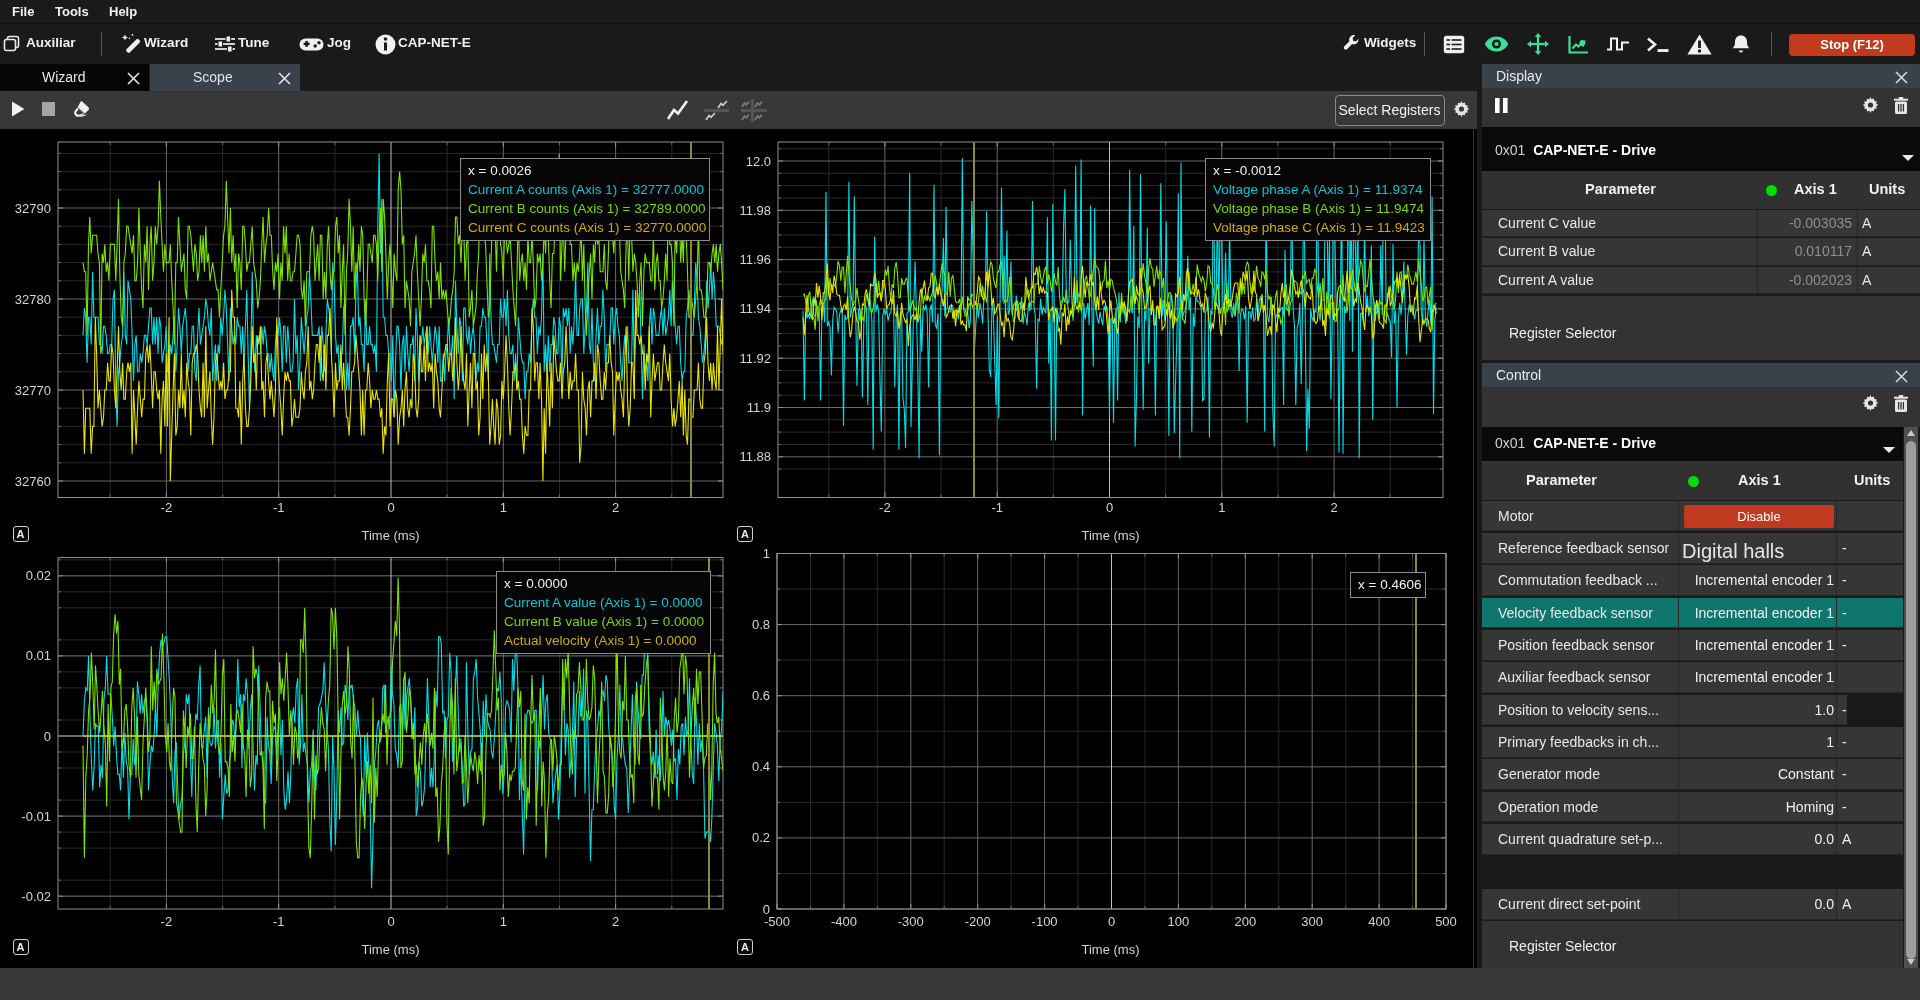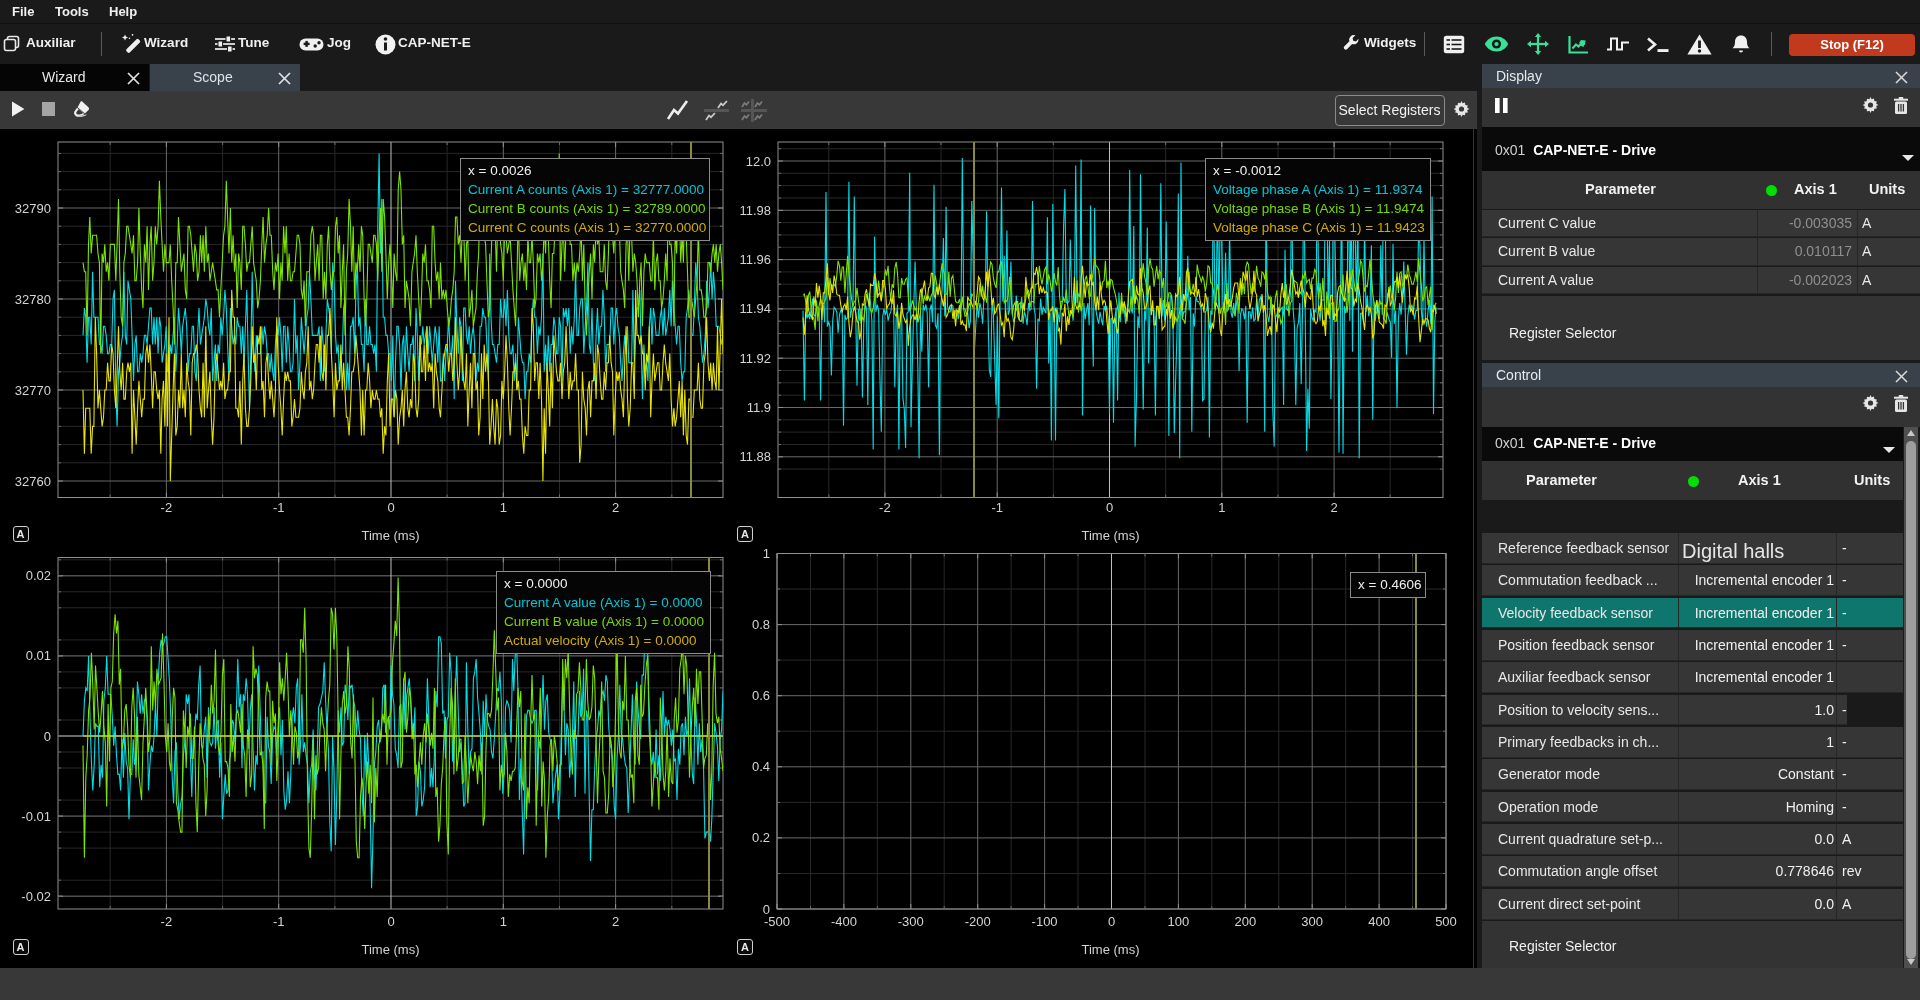--- a/index.html
+++ b/index.html
@@ -765,20 +765,27 @@
       <div class="abs" style="left:400px;top:13px"><svg width="14" height="8" viewBox="0 0 14 8" style="">
           <path d="M1 1l6 6 6-6z" fill="#e8e8e8"></path>
         </svg></div>
     </div>
     <div class="abs" style="left:1482px;top:461px;width:421px;height:39px;background:#313131">
       <div class="abs" style="left:44px;top:11px;font-size:14.5px;font-weight:bold;color:#f2f2f2">Parameter</div>
       <div class="abs" style="left:206px;top:15px;width:11px;height:11px;border-radius:50%;background:#00e000"></div>
       <div class="abs" style="left:256px;top:11px;font-size:14.5px;font-weight:bold;color:#f2f2f2">Axis 1</div>
       <div class="abs" style="left:372px;top:11px;font-size:14.5px;font-weight:bold;color:#f2f2f2">Units</div>
     </div>
+    <div class="abs" style="left:1482px;top:500.5px;width:421px;height:30.85px;background:#363636;border-bottom:1.5px solid #262626">
+      <div class="abs" style="left:16px;top:7px;font-size:14px;color:#e8e8e8">Motor</div>
+      <div class="abs" style="left:202px;top:4px;width:150px;height:23.5px;background:#c13a20;border-radius:2px;display:flex;align-items:center;justify-content:center;font-size:13px;color:#fff">Disable</div>
+      <div class="abs" style="left:360px;top:7px;font-size:14px;color:#f0f0f0"></div>
+      <div class="abs" style="left:195.5px;top:0;width:1px;height:30.85px;background:#262626"></div>
+      <div class="abs" style="left:353.5px;top:0;width:1px;height:30.85px;background:#262626"></div>
+    </div>
     <div class="abs" style="left:1482px;top:532.85px;width:421px;height:30.85px;background:#363636;border-bottom:1.5px solid #262626">
       <div class="abs" style="left:16px;top:7px;font-size:14px;color:#e8e8e8">Reference feedback sensor</div>
       <div class="abs" style="left:200px;top:7px;width:152px;text-align:left;font-size:20px;color:#e5e5e5">Digital halls</div>
       <div class="abs" style="left:360px;top:7px;font-size:14px;color:#f0f0f0">-</div>
       <div class="abs" style="left:195.5px;top:0;width:1px;height:30.85px;background:#262626"></div>
       <div class="abs" style="left:353.5px;top:0;width:1px;height:30.85px;background:#262626"></div>
     </div>
     <div class="abs" style="left:1482px;top:565.2px;width:421px;height:30.85px;background:#363636;border-bottom:1.5px solid #262626">
       <div class="abs" style="left:16px;top:7px;font-size:14px;color:#e8e8e8">Commutation feedback ...</div>
       <div class="abs" style="left:200px;top:7px;width:152px;text-align:right;font-size:14px;color:#f0f0f0">Incremental encoder 1</div>
@@ -835,27 +842,20 @@
       <div class="abs" style="left:195.5px;top:0;width:1px;height:30.85px;background:#262626"></div>
       <div class="abs" style="left:353.5px;top:0;width:1px;height:30.85px;background:#262626"></div>
     </div>
     <div class="abs" style="left:1482px;top:824.0px;width:421px;height:30.85px;background:#363636;border-bottom:1.5px solid #262626">
       <div class="abs" style="left:16px;top:7px;font-size:14px;color:#e8e8e8">Current quadrature set-p...</div>
       <div class="abs" style="left:200px;top:7px;width:152px;text-align:right;font-size:14px;color:#f0f0f0">0.0</div>
       <div class="abs" style="left:360px;top:7px;font-size:14px;color:#f0f0f0">A</div>
       <div class="abs" style="left:195.5px;top:0;width:1px;height:30.85px;background:#262626"></div>
       <div class="abs" style="left:353.5px;top:0;width:1px;height:30.85px;background:#262626"></div>
     </div>
-    <div class="abs" style="left:1482px;top:856.35px;width:421px;height:30.85px;background:#363636;border-bottom:1.5px solid #262626">
-      <div class="abs" style="left:16px;top:7px;font-size:14px;color:#e8e8e8">Commutation angle offset</div>
-      <div class="abs" style="left:200px;top:7px;width:152px;text-align:right;font-size:14px;color:#f0f0f0">0.778646</div>
-      <div class="abs" style="left:360px;top:7px;font-size:14px;color:#f0f0f0">rev</div>
-      <div class="abs" style="left:195.5px;top:0;width:1px;height:30.85px;background:#262626"></div>
-      <div class="abs" style="left:353.5px;top:0;width:1px;height:30.85px;background:#262626"></div>
-    </div>
     <div class="abs" style="left:1482px;top:888.7px;width:421px;height:30.85px;background:#363636;border-bottom:1.5px solid #262626">
       <div class="abs" style="left:16px;top:7px;font-size:14px;color:#e8e8e8">Current direct set-point</div>
       <div class="abs" style="left:200px;top:7px;width:152px;text-align:right;font-size:14px;color:#f0f0f0">0.0</div>
       <div class="abs" style="left:360px;top:7px;font-size:14px;color:#f0f0f0">A</div>
       <div class="abs" style="left:195.5px;top:0;width:1px;height:30.85px;background:#262626"></div>
       <div class="abs" style="left:353.5px;top:0;width:1px;height:30.85px;background:#262626"></div>
     </div>
     <div class="abs" style="left:1482px;top:921px;width:421px;height:47px;background:#333333">
       <div class="abs" style="left:27px;top:17px;font-size:14px;color:#f0f0f0">Register Selector</div>
     </div>

